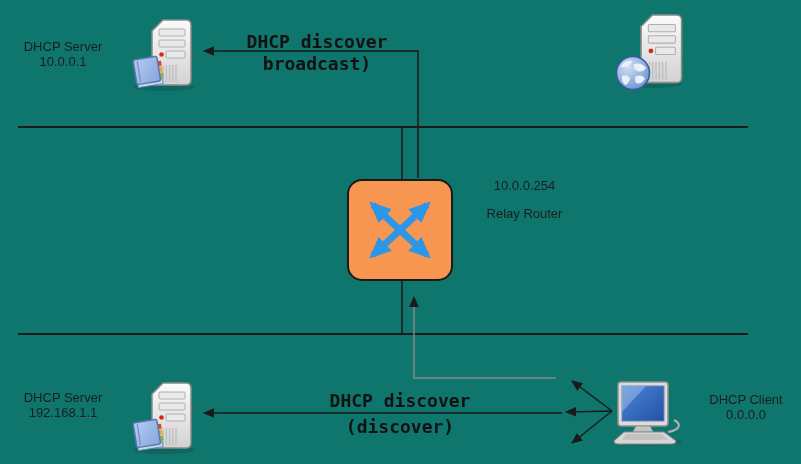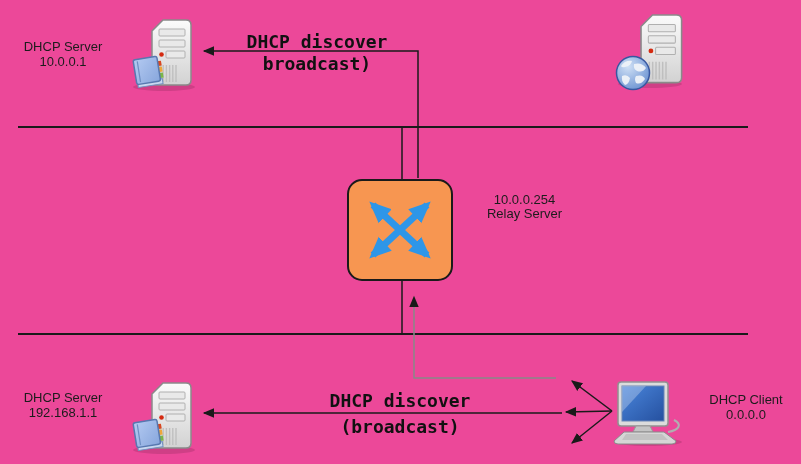--- a/index.html
+++ b/index.html
@@ -1,16 +1,16 @@
 <!DOCTYPE html>
 <html><head>
 <meta charset="utf-8">
 <style>
   html,body{margin:0;padding:0;background:#ffffff;}
-  .stage{position:relative;width:801px;height:464px;background:#ec4899;overflow:hidden;
+  .stage{position:relative;width:801px;height:464px;background:#0f766e;overflow:hidden;
          font-family:"Liberation Sans",sans-serif;color:#1a1a1a;}
   .stage svg{position:absolute;left:0;top:0;}
   .lbl{position:absolute;text-align:center;}
   .sans{font-family:"Liberation Sans",sans-serif;font-size:13px;line-height:15px;color:#1c1c1c;}
   .mono{font-family:"DejaVu Sans Mono","Liberation Mono",monospace;font-weight:bold;
         font-size:18px;line-height:22px;color:#111;}
   .rsans{font-family:"Liberation Sans",sans-serif;font-size:13px;line-height:14px;color:#1c1c1c;}
 </style>
 </head>
 <body>
@@ -147,28 +147,28 @@
   <div class="lbl sans" style="left:6px;top:390px;width:114px">
     <div>DHCP Server</div>
     <div>192.168.1.1</div>
   </div>
 
   <div class="lbl sans" style="left:688px;top:392px;width:116px">
     <div>DHCP Client</div>
     <div>0.0.0.0</div>
   </div>
 
-  <div class="lbl rsans" style="left:452px;top:193px;width:145px">10.0.0.254</div>
+  <div class="lbl rsans" style="left:452px;top:179px;width:145px">10.0.0.254</div>
 
   <div class="lbl rsans" style="left:452px;top:207px;width:145px">
-    <div>Relay Server</div>
+    <div>Relay Router</div>
   </div>
 
 
   <div class="lbl mono" style="left:238px;top:31px;width:158px">
     <div>DHCP discover</div>
     <div>broadcast)</div>
   </div>
 
   <div class="lbl mono" style="left:322px;top:390px;width:156px">DHCP discover</div>
-  <div class="lbl mono" style="left:322px;top:416px;width:156px">(broadcast)</div>
+  <div class="lbl mono" style="left:322px;top:416px;width:156px">(discover)</div>
 
 </div>
 
 </body></html>

